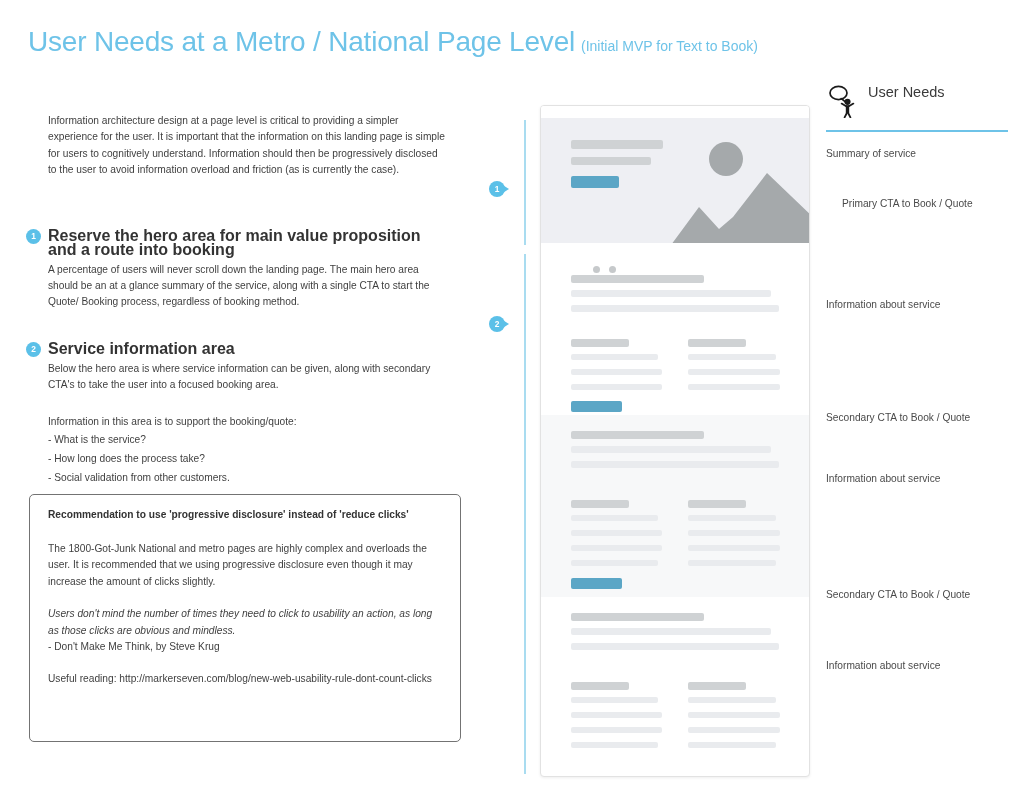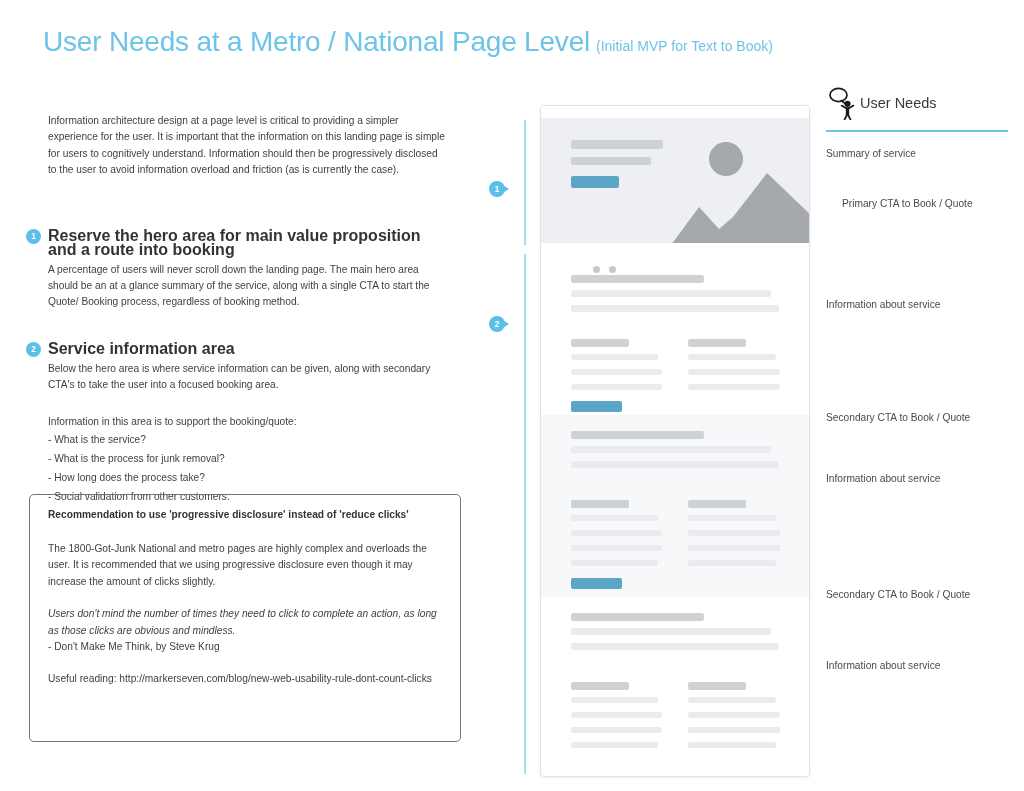--- a/index.html
+++ b/index.html
@@ -12,21 +12,21 @@
     height: 791px;
     position: relative;
     font-family: "Liberation Sans", sans-serif;
     color: #3c3c3c;
     overflow: hidden;
   }
 
   
   #page-title {
     position: absolute;
-    left: 43px;
+    left: 28px;
     top: 26px;
     white-space: nowrap;
   }
   #page-title .main {
     font-size: 28px;
     color: #6ec3e8;
     font-weight: 400;
     letter-spacing: -0.2px;
   }
   #page-title .sub {
@@ -182,22 +182,22 @@
 
   
   #right-col {
     position: absolute;
     left: 826px;
     top: 84px;
     width: 186px;
   }
   #un-header {
     display: flex;
-    align-items: center;
-    gap: 0;
+    align-items: flex-start;
+    gap: 8px;
     height: 38px;
   }
   #un-title {
     font-size: 14.5px;
     color: #3a3a3a;
     font-weight: 400;
   }
   #un-rule {
     margin-top: 8px;
     height: 1.5px;
@@ -230,31 +230,30 @@
   </div>
 
   <div class="block" style="margin-top:31px;">
     <div class="badge">2</div>
     <div class="block-title">Service information area</div>
     <div class="para">Below the hero area is where service information can be given, along with secondary CTA's to take the user into a focused booking area.</div>
   </div>
 
   <div class="para list-intro">Information in this area is to support the booking/quote:</div>
   <div class="bullet">- What is the service?</div>
-  <div class="bullet">- What is the process for junk removal?</div>
   <div class="bullet">- How long does the process take?</div>
   <div class="bullet">- Social validation from other customers.</div>
 </div>
 
 <div id="rec-box">
   <div class="rec-title">Recommendation to use 'progressive disclosure' instead of 'reduce clicks'</div>
   <div class="gap"></div>
   <p>The 1800-Got-Junk National and metro pages are highly complex and overloads the user. It is recommended  that we using progressive disclosure even though it may increase the amount of clicks slightly.</p>
   <div class="gap"></div>
-  <p class="quote">Users don't mind the number of times they need to click to complete an action, as long as those clicks are obvious and mindless.</p>
+  <p class="quote">Users don't mind the number of times they need to click to usability an action, as long as those clicks are obvious and mindless.</p>
   <p>- Don't Make Me Think, by Steve Krug</p>
   <div class="gap"></div>
   <p>Useful reading: http://markerseven.com/blog/new-web-usability-rule-dont-count-clicks</p>
 </div>
 
 <div class="rail" style="left:524px; top:120px; height:125px;"></div>
 <div class="rail" style="left:524px; top:254px; height:520px;"></div>
 
 <div class="marker" style="left:489px; top:181px;">
   <div class="tail"></div>

